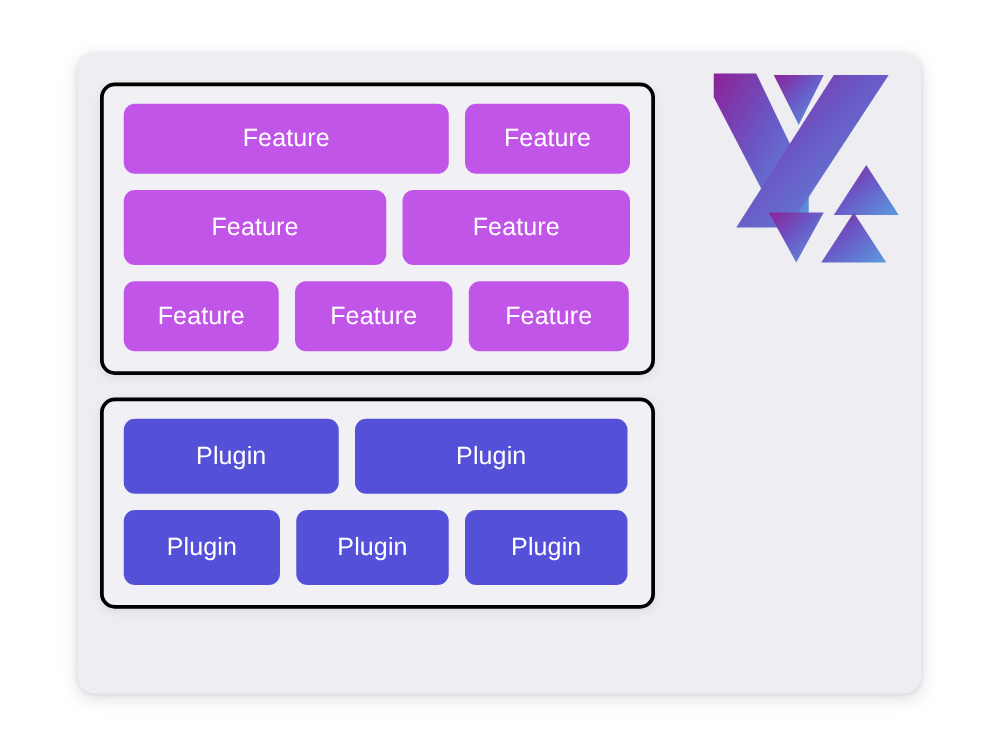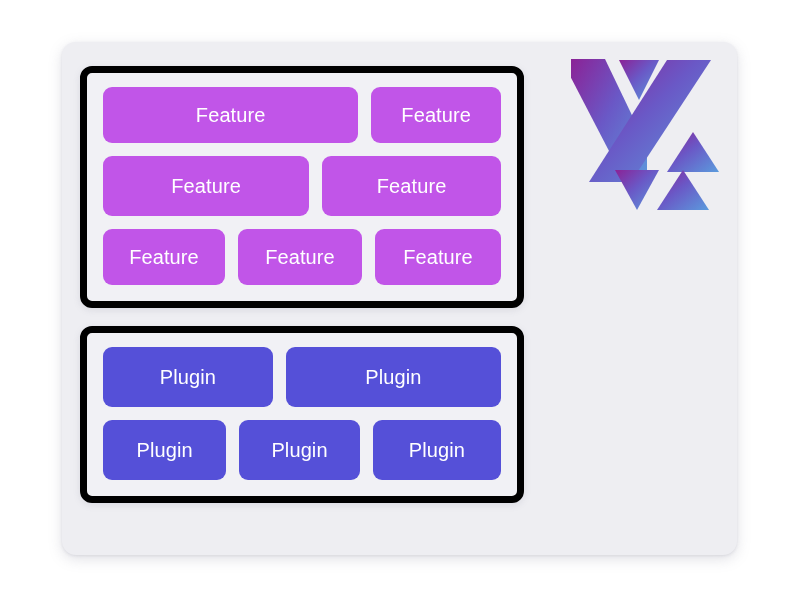--- a/index.html
+++ b/index.html
@@ -40,21 +40,21 @@
   
   .panel-column {
     position: absolute;
     left: 18px;
     top: 24px;
     width: 444px;
   }
 
   .panel {
     background: #f1f1f5;
-    border: 7px solid #000000;
+    border: 3px solid #000000;
     border-radius: 12px;
     box-shadow: 0 2px 7px rgba(120,120,140,0.16);
     padding: 14px 16px 16px 16px;
   }
 
   .panel + .panel { margin-top: 18px; }
 
   .btn-row {
     display: flex;
     gap: 13px;

